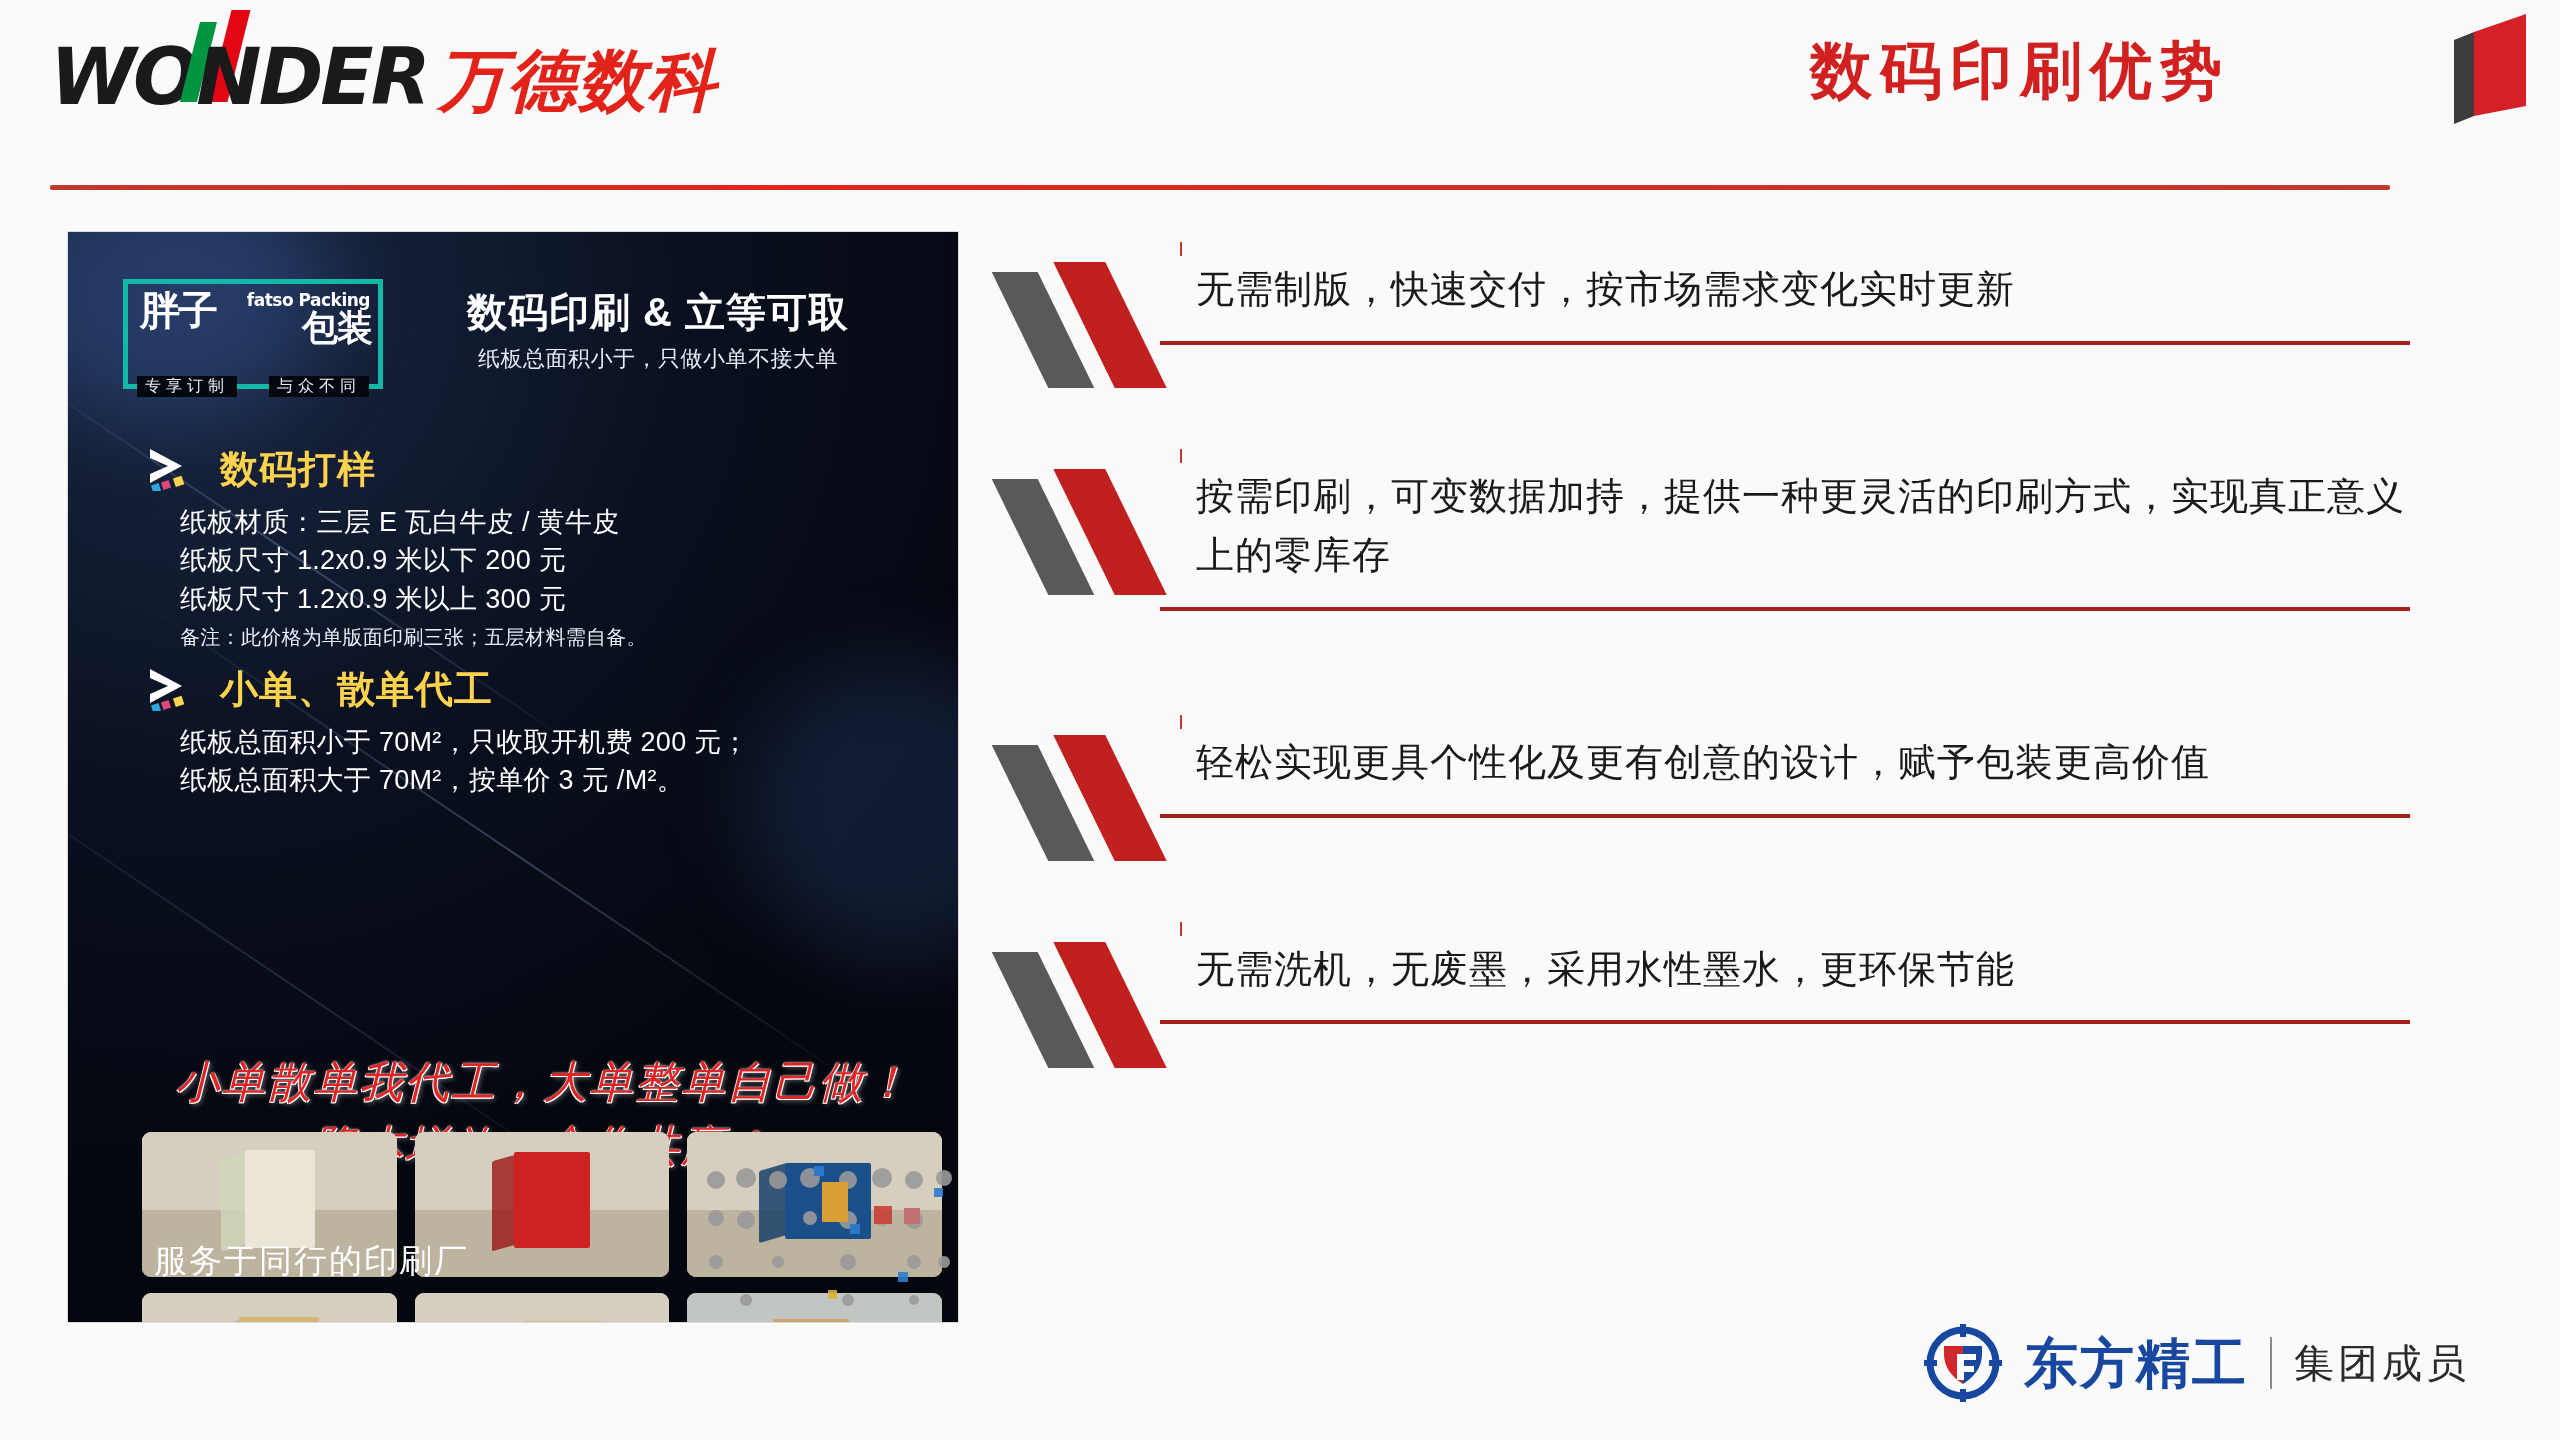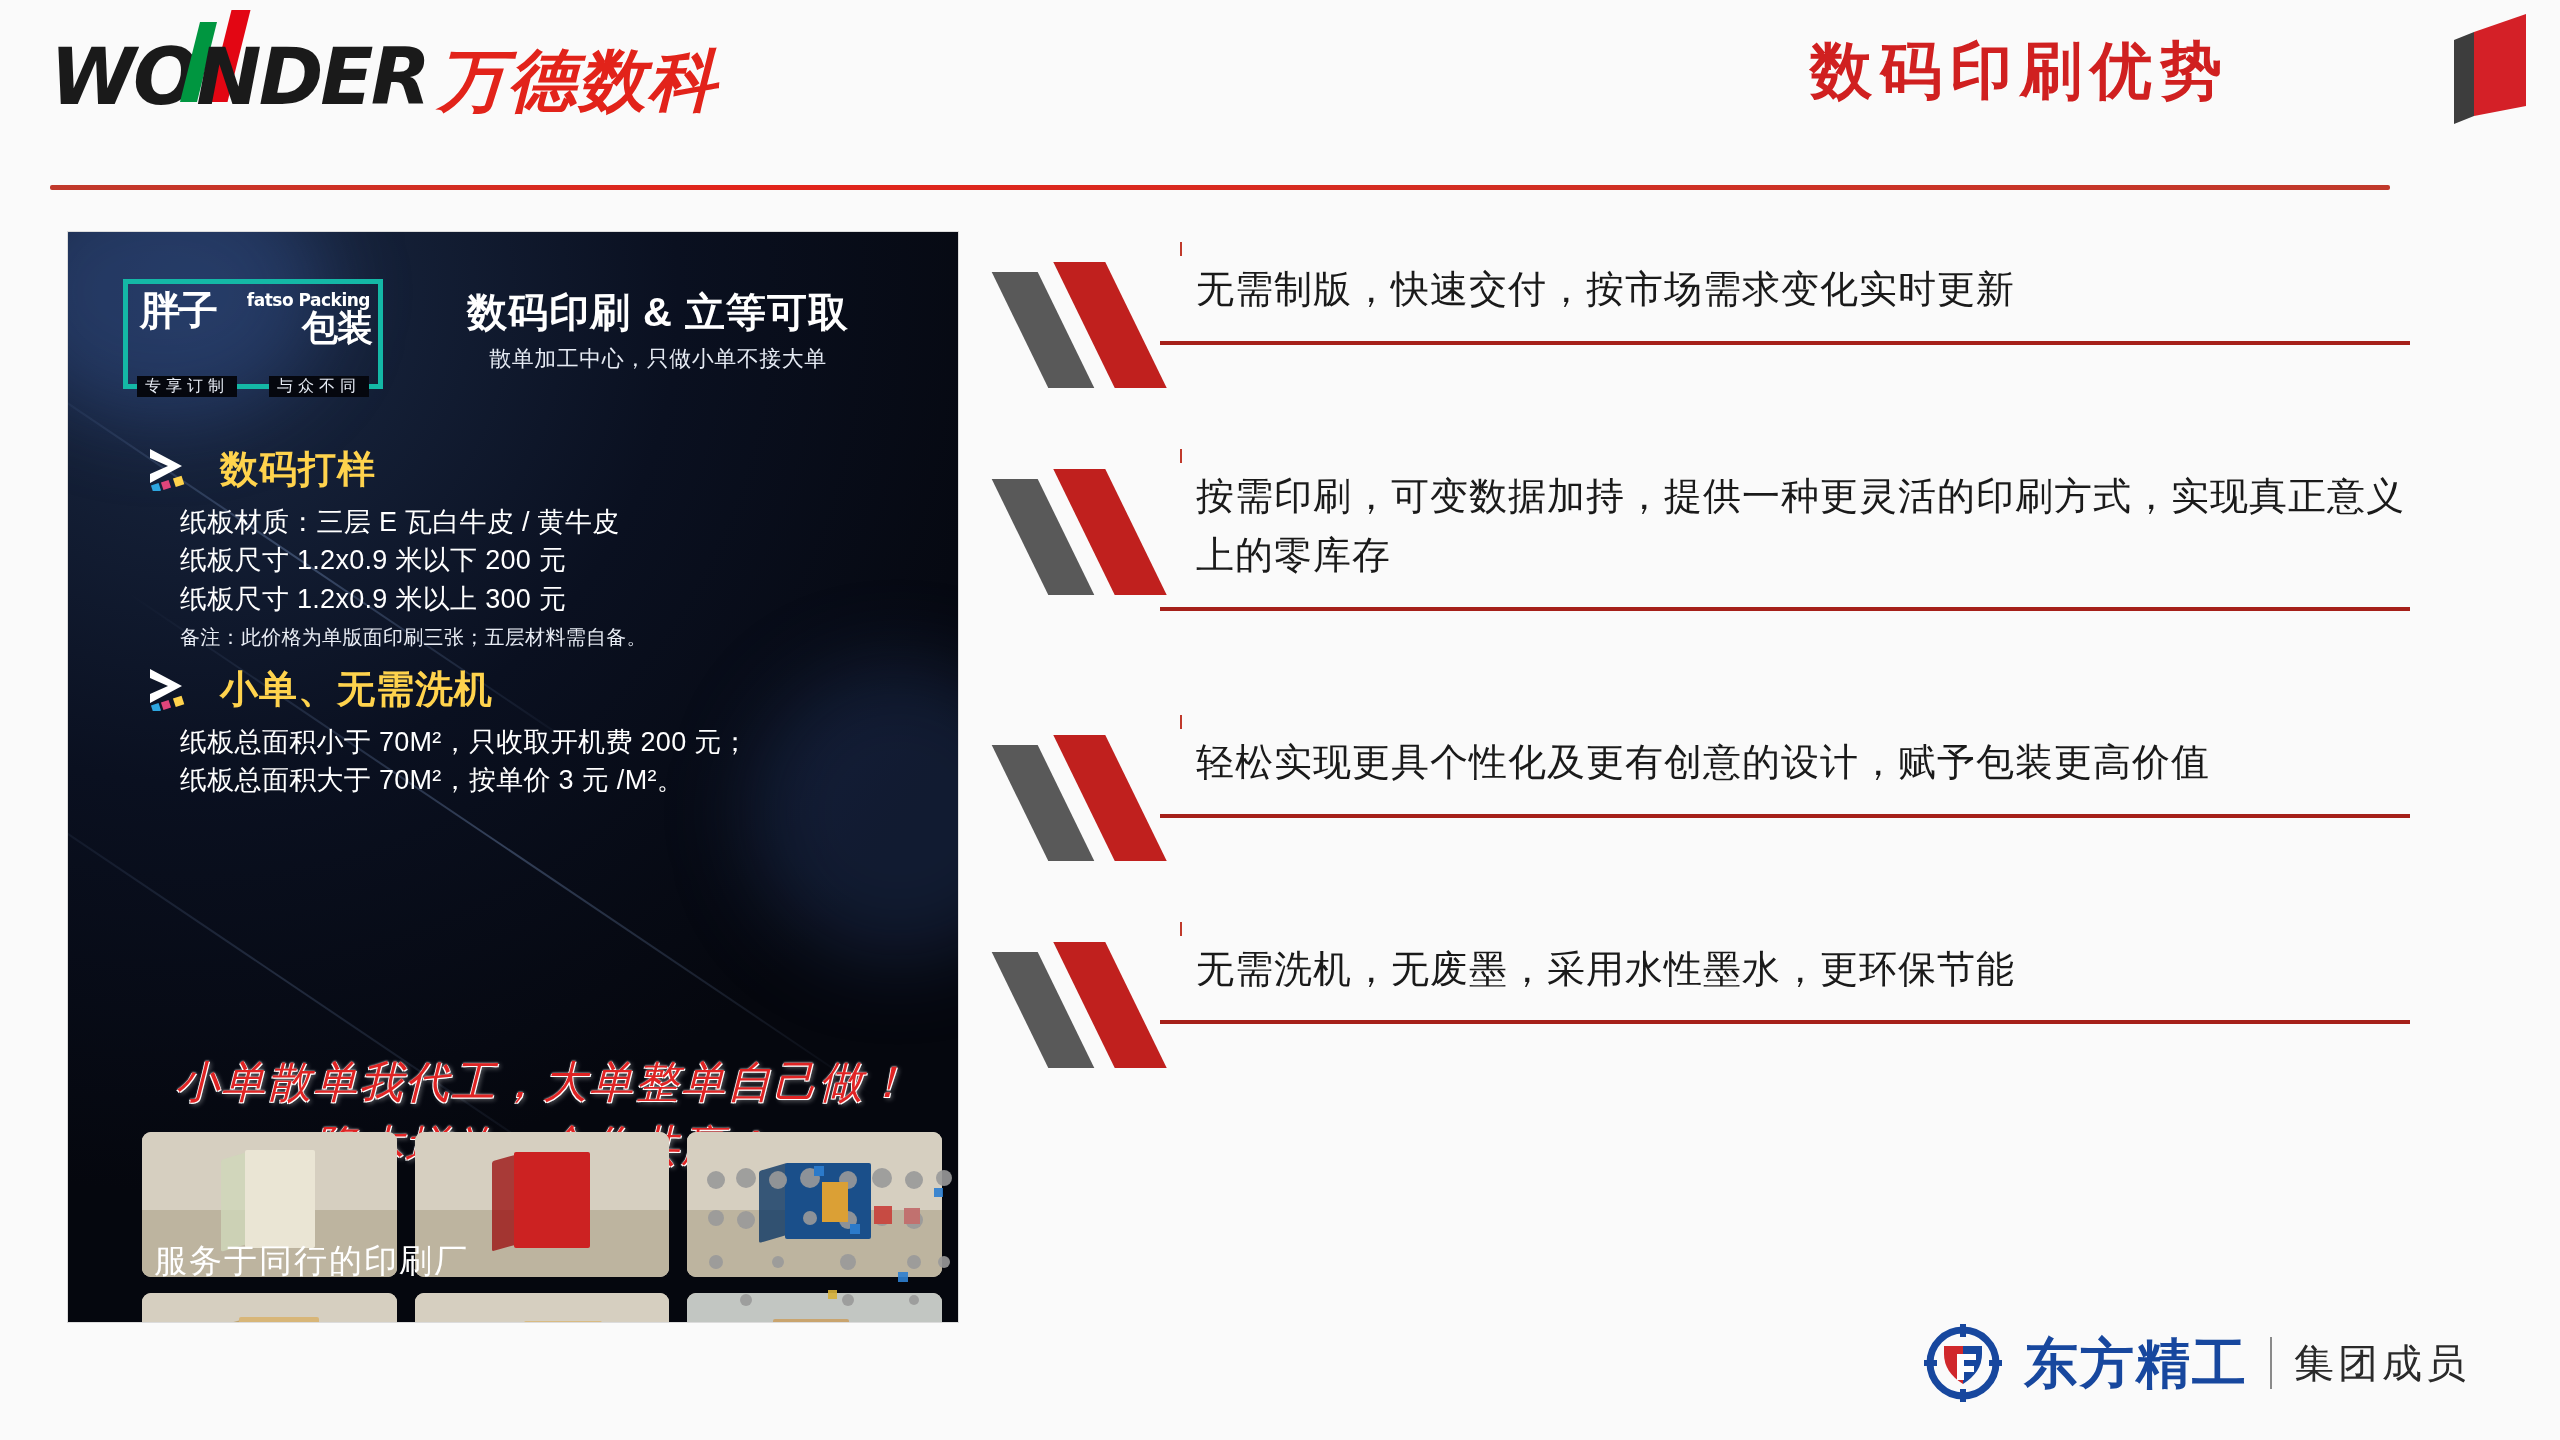--- a/index.html
+++ b/index.html
@@ -184,21 +184,21 @@
     <div class="brand-en">fatso Packing</div>
     <div class="brand-cn2">包装</div>
     <div class="brand-tag">
       <span>专享订制</span>
       <span>与众不同</span>
     </div>
   </div>
 
   <div class="poster-head">
     <h2>数码印刷 &amp; 立等可取</h2>
-    <p>散单加工中心，只做小单不接大单</p>
+    <p>纸板总面积小于，只做小单不接大单</p>
   </div>
 
   <div class="sec" style="top:215px;">
     <div class="sec-title">
       <span class="chev">
         <svg width="58" height="44" viewBox="0 0 58 44" aria-hidden="true">
           <polygon points="2,2 34,19 2,36 2,27 20,19 2,11" fill="#ffffff"></polygon>
           <rect x="26" y="30" width="9" height="9" fill="#ffd34d" transform="rotate(-18 30 34)"></rect>
           <rect x="14" y="34" width="8" height="8" fill="#e0457b" transform="rotate(-18 18 38)"></rect>
           <rect x="4" y="37" width="8" height="8" fill="#2ea6e0" transform="rotate(-18 8 41)"></rect>
@@ -217,21 +217,21 @@
   <div class="sec" style="top:435px;">
     <div class="sec-title">
       <span class="chev">
         <svg width="58" height="44" viewBox="0 0 58 44" aria-hidden="true">
           <polygon points="2,2 34,19 2,36 2,27 20,19 2,11" fill="#ffffff"></polygon>
           <rect x="26" y="30" width="9" height="9" fill="#ffd34d" transform="rotate(-18 30 34)"></rect>
           <rect x="14" y="34" width="8" height="8" fill="#e0457b" transform="rotate(-18 18 38)"></rect>
           <rect x="4" y="37" width="8" height="8" fill="#2ea6e0" transform="rotate(-18 8 41)"></rect>
         </svg>
       </span>
-      <span>小单、无需洗机</span>
+      <span>小单、散单代工</span>
     </div>
     <div class="sec-body">
       <div>纸板总面积小于 70M²，只收取开机费 200 元；</div>
       <div>纸板总面积大于 70M²，按单价 3 元 /M²。</div>
     </div>
   </div>
 
   <div class="slogan">
     <div>小单散单我代工，大单整单自己做！</div>
     <div>降本增效，合作共赢！</div>

